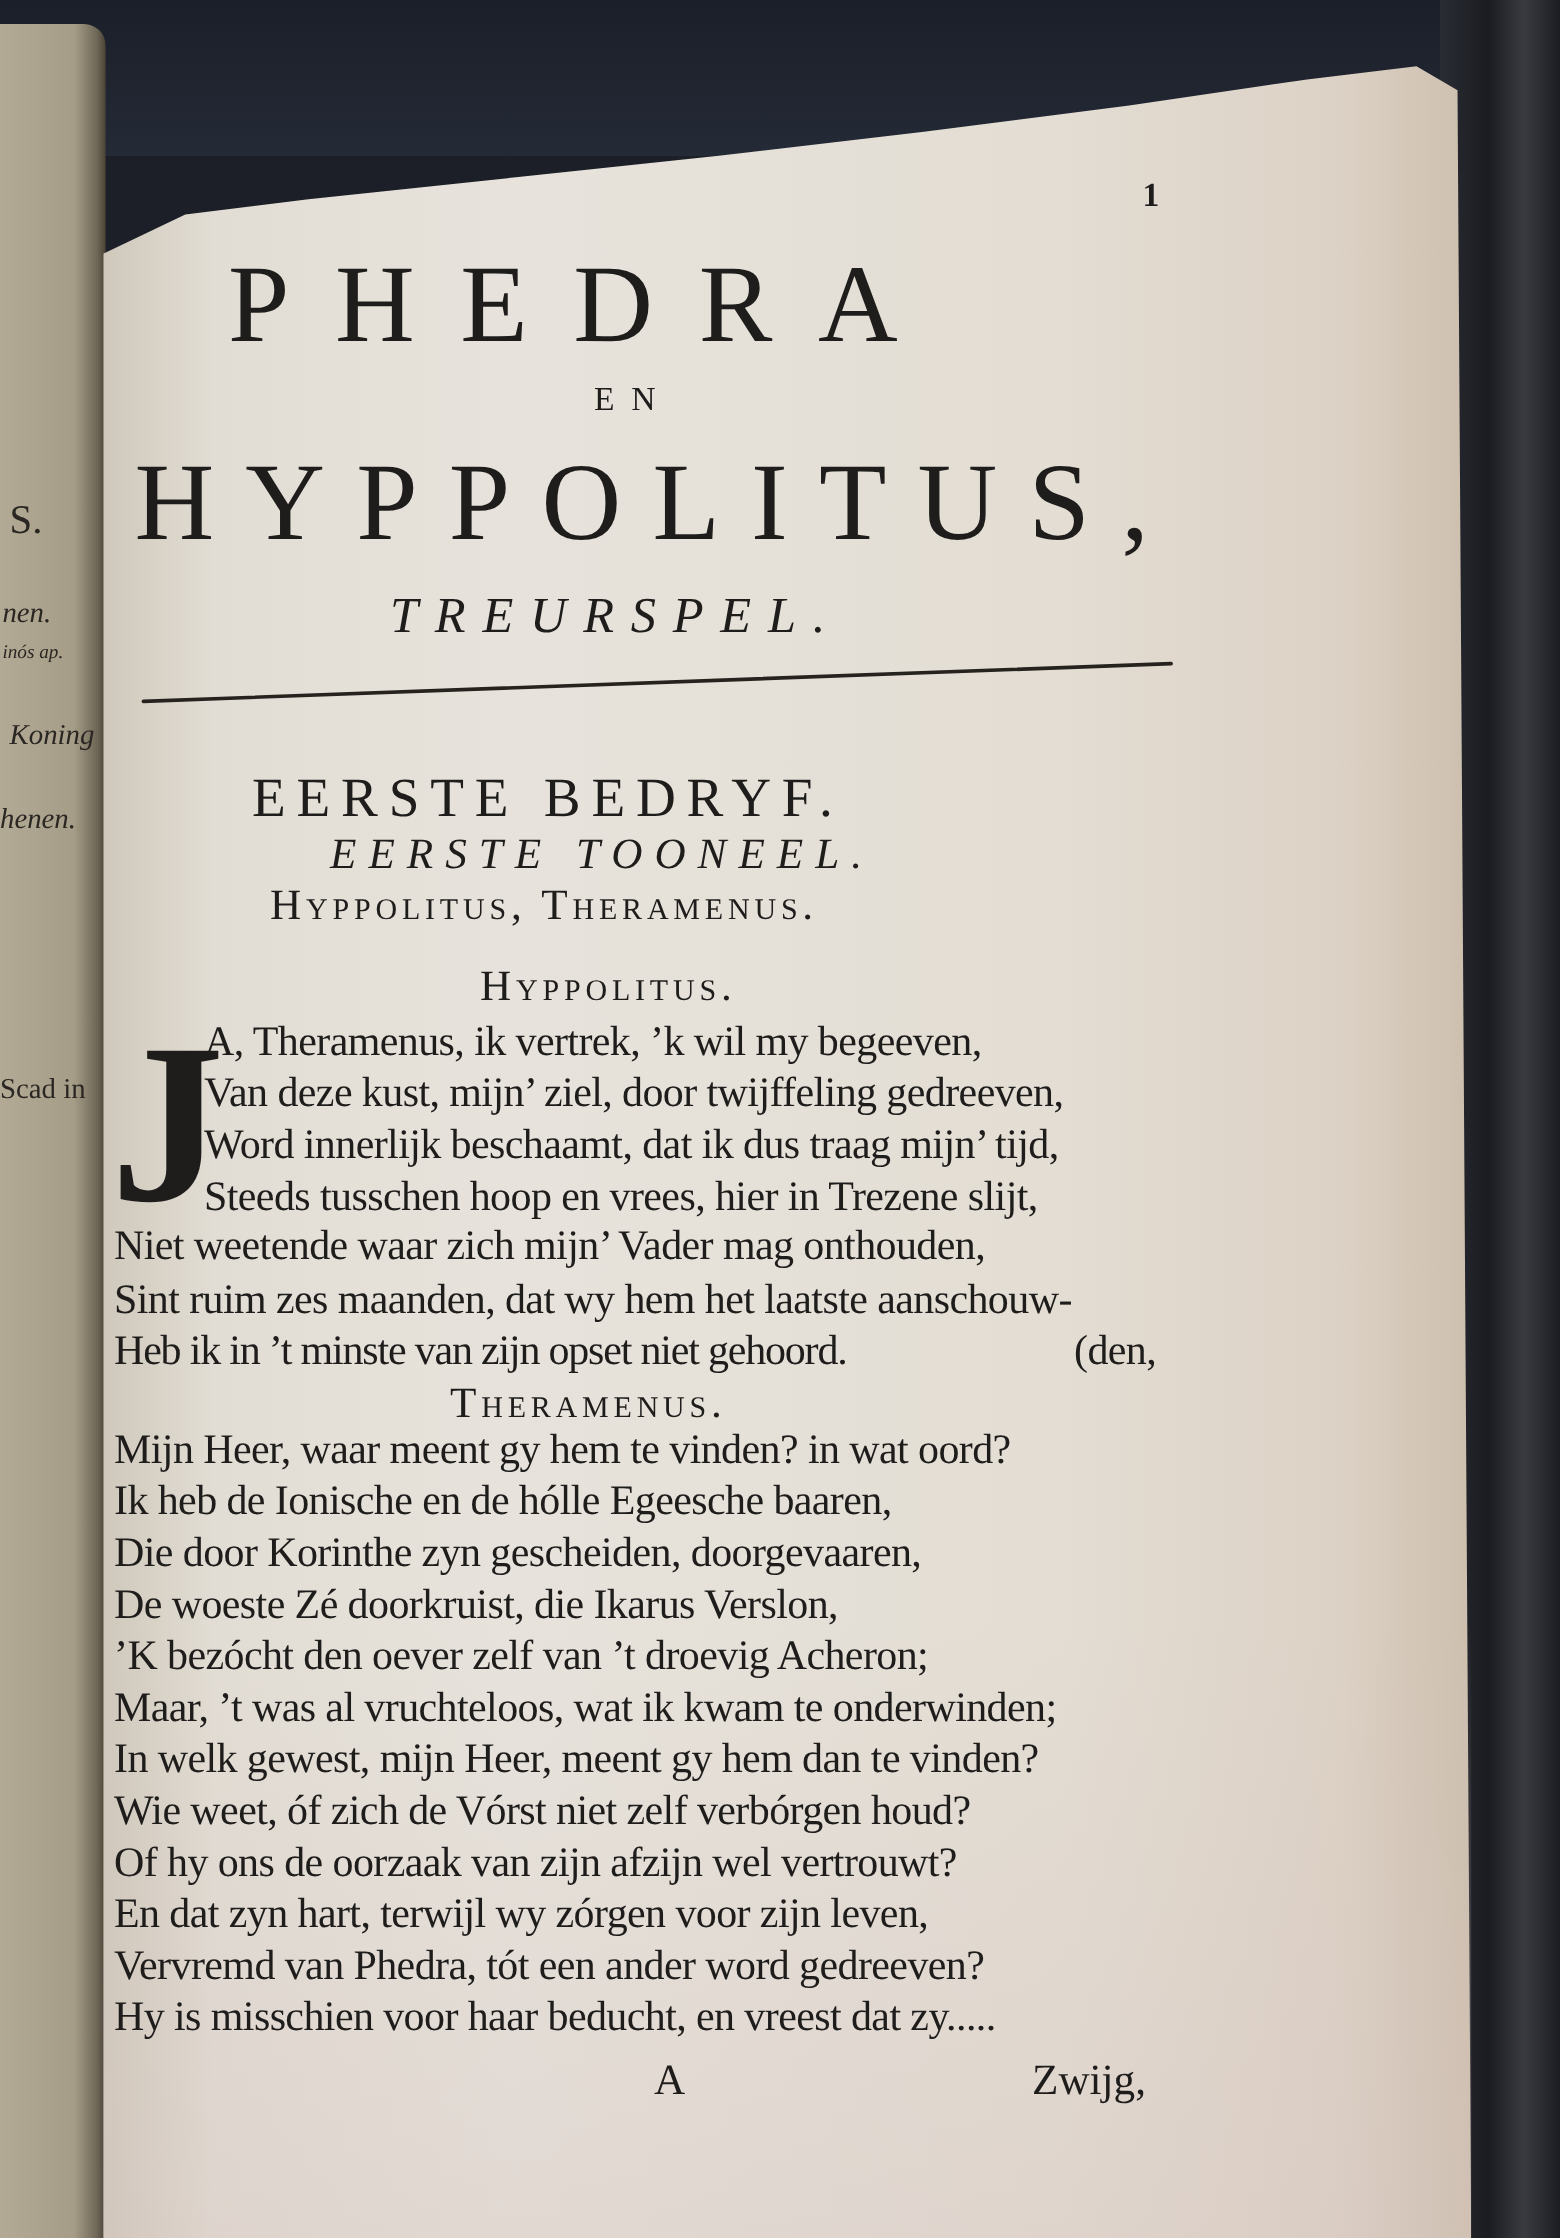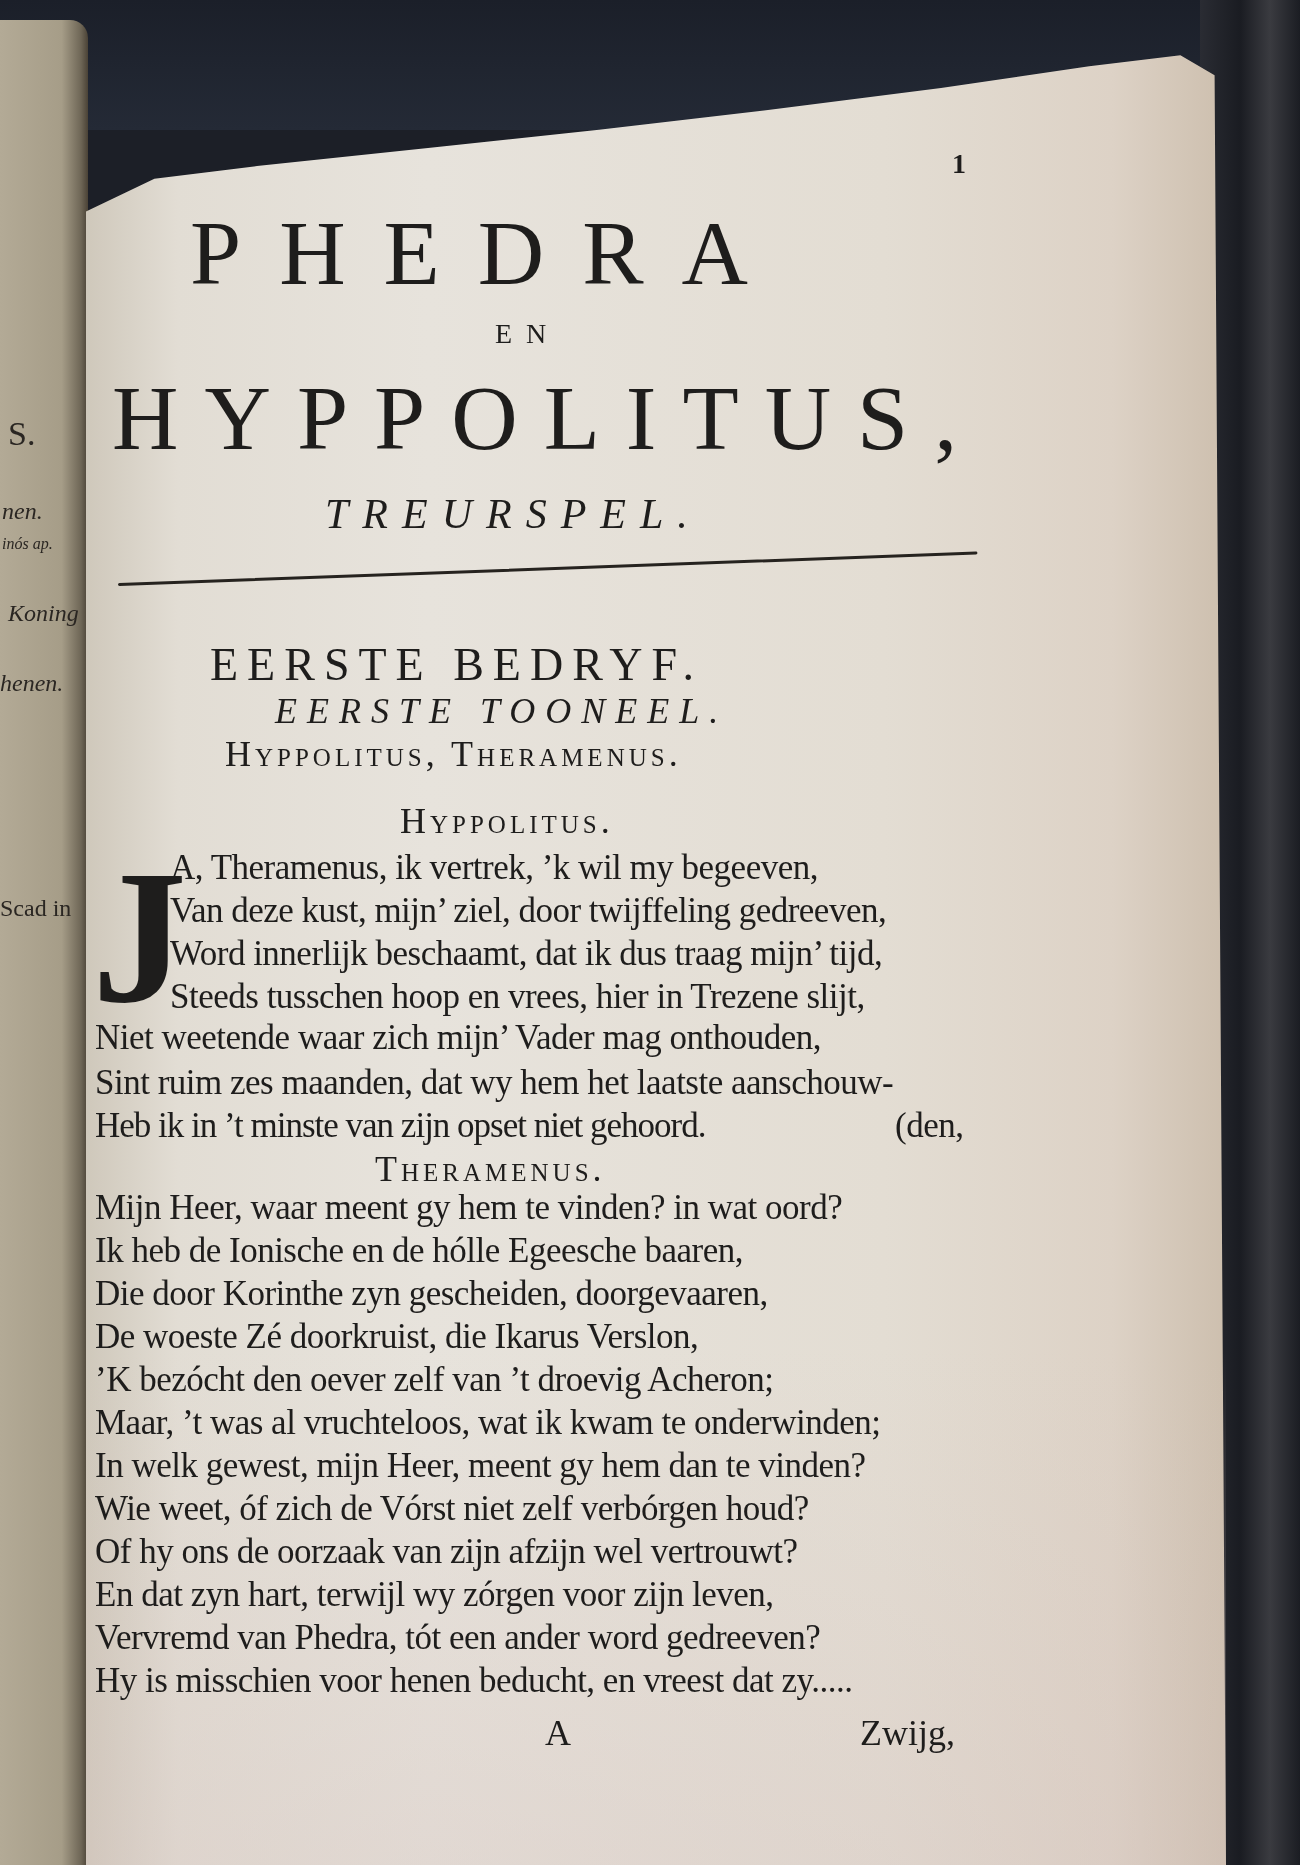--- a/index.html
+++ b/index.html
@@ -108,16 +108,16 @@
 <div class="abs ink verse" style="left:95px;top:1233px;">Ik heb de Ionische en de hólle Egeesche baaren,</div>
 <div class="abs ink verse" style="left:95px;top:1276px;">Die door Korinthe zyn gescheiden, doorgevaaren,</div>
 <div class="abs ink verse" style="left:95px;top:1319px;">De woeste Zé doorkruist, die Ikarus Verslon,</div>
 <div class="abs ink verse" style="left:95px;top:1362px;">’K bezócht den oever zelf van ’t droevig Acheron;</div>
 <div class="abs ink verse" style="left:95px;top:1405px;">Maar, ’t was al vruchteloos, wat ik kwam te onderwinden;</div>
 <div class="abs ink verse" style="left:95px;top:1448px;">In welk gewest, mijn Heer, meent gy hem dan te vinden?</div>
 <div class="abs ink verse" style="left:95px;top:1491px;">Wie weet, óf zich de Vórst niet zelf verbórgen houd?</div>
 <div class="abs ink verse" style="left:95px;top:1534px;">Of hy ons de oorzaak van zijn afzijn wel vertrouwt?</div>
 <div class="abs ink verse" style="left:95px;top:1577px;">En dat zyn hart, terwijl wy zórgen voor zijn leven,</div>
 <div class="abs ink verse" style="left:95px;top:1620px;">Vervremd van Phedra, tót een ander word gedreeven?</div>
-<div class="abs ink verse" style="left:95px;top:1663px;">Hy is misschien voor henen beducht, en vreest dat zy.....</div>
+<div class="abs ink verse" style="left:95px;top:1663px;">Hy is misschien voor haar beducht, en vreest dat zy.....</div>
 
 <div class="abs ink catch-sig" style="top:1712px;">A</div>
 <div class="abs ink catchword" style="top:1712px;">Zwijg,</div>
 
 </body></html>

